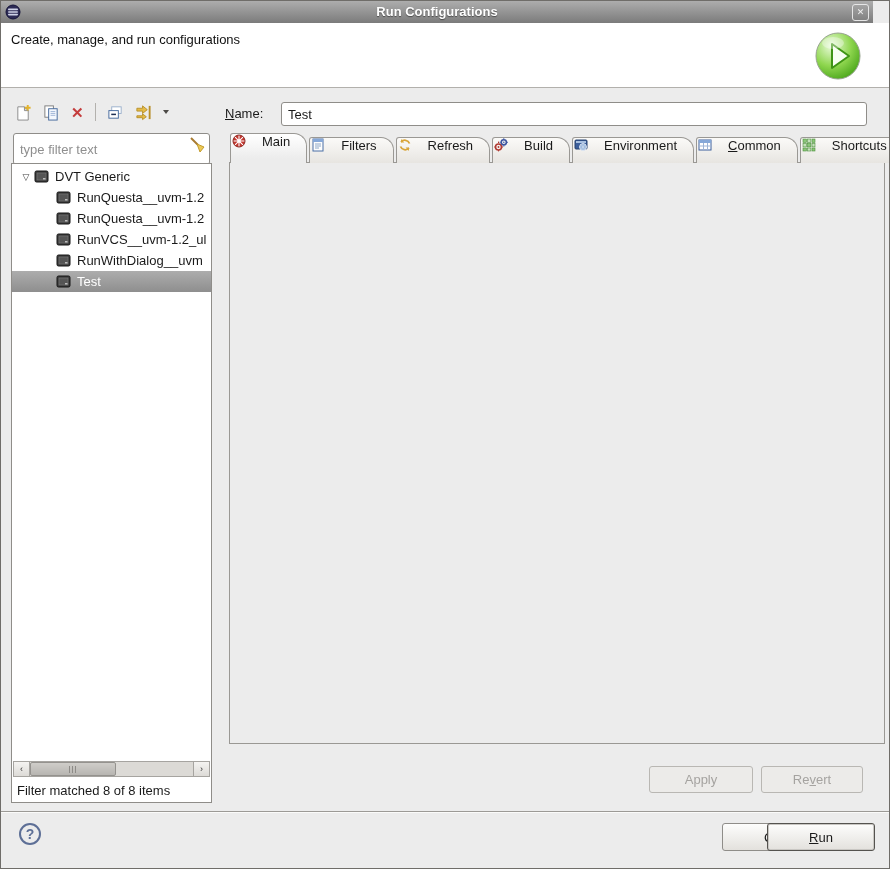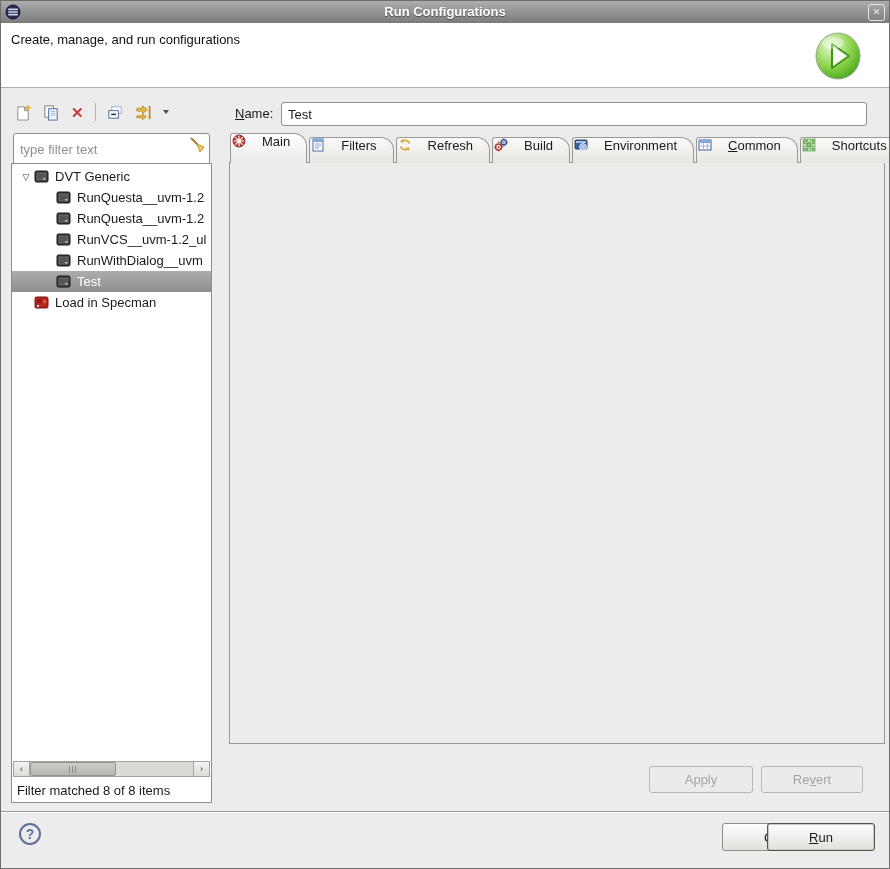--- a/index.html
+++ b/index.html
@@ -1,20 +1,20 @@
 <!DOCTYPE html>
 <html><head>
 <meta charset="utf-8">
 <style>
   html,body{margin:0;padding:0;background:#d4d0c8;}
   #window{position:relative;width:890px;height:869px;background:#ececec;
     font-family:"Liberation Sans",sans-serif;font-size:13px;color:#1a1a1a;
     border:1px solid #6f6d69;box-sizing:border-box;overflow:hidden;}
   
-  .titlebar{position:absolute;left:0;top:0;right:0;height:22px;
+  .titlebar{position:absolute;left:0;top:0;right:16px;height:22px;
     background:linear-gradient(#adadad,#7b7b7b);border-bottom:1px solid #5f5f5f;}
   .titlebar .ticon{position:absolute;left:4px;top:3px;width:16px;height:16px;}
   .titlebar .ttext{position:absolute;left:0;right:0;top:3px;text-align:center;
     color:#ffffff;font-weight:bold;font-size:13px;text-shadow:0 1px 1px rgba(0,0,0,.45);}
   .titlebar .tclose{position:absolute;right:4px;top:3px;width:15px;height:15px;
     border:1px solid #e6e6e6;border-radius:3px;color:#efefef;font-size:9px;
     display:grid;place-items:center;line-height:1;}
   
   .header{position:absolute;left:0;top:22px;right:0;height:64px;background:#ffffff;
     border-bottom:1px solid #b2b0ac;}
@@ -67,21 +67,21 @@
   .hs-btn{position:absolute;top:0;width:15px;height:14px;background:linear-gradient(#f4f3f1,#dddbd7);
     display:grid;place-items:center;font-size:9px;color:#333;line-height:1;}
   .hs-btn.left{left:0;border-right:1px solid #a6a4a0;}
   .hs-btn.right{right:0;border-left:1px solid #a6a4a0;}
   .hs-thumb{position:absolute;left:16px;top:0px;width:86px;height:14px;border-radius:2px;
     background:linear-gradient(#cfcdc9,#b7b5b1);border:1px solid #94928e;box-sizing:border-box;}
   .hs-thumb::after{content:'';position:absolute;left:50%;top:3px;width:8px;height:7px;margin-left:-4px;
     background:repeating-linear-gradient(90deg,#8d8b87 0 1px,transparent 1px 3px);}
   .filterstatus{position:absolute;left:5px;bottom:4px;color:#1a1a1a;}
   
-  .namelabel{position:absolute;left:234px;top:105px;}
+  .namelabel{position:absolute;left:224px;top:105px;}
   .tabbar{position:absolute;left:229px;top:133px;height:29px;display:flex;align-items:flex-end;z-index:2;}
   .tab{height:25px;display:flex;align-items:flex-start;gap:16px;padding:0 16px 0 1px;
     border:1px solid #9a9894;border-bottom:none;border-radius:3px 13px 0 0;
     background:linear-gradient(#fbfaf8,#e7e5e1);margin-right:2px;white-space:nowrap;}
   .tab.on{height:29px;background:linear-gradient(#ffffff,#ececec 85%);position:relative;z-index:3;}
   .tab-icon{width:14px;height:14px;flex:0 0 auto;}
   .content{position:absolute;left:228px;top:161px;width:656px;height:582px;
     border:1px solid #9a9894;background:#ececec;box-sizing:border-box;z-index:1;}
   
   .cmdbox{position:absolute;background:#fff;border:1px solid #8f8d89;box-sizing:border-box;
@@ -222,30 +222,20 @@
         <span class="tlabel">RunWithDialog__uvm</span>
       </div>
       <div class="tree-row d1 on">
         <svg class="ticon15" viewBox="0 0 15 15">
           <rect x="1" y="2" width="13" height="11" rx="1.5" fill="#3a3a3a" stroke="#161616"></rect>
           <rect x="3" y="4" width="9" height="7" fill="#555555" stroke="#7a7a7a" stroke-width="0.6"></rect>
           <rect x="9" y="9" width="2.5" height="1.5" fill="#bdbdbd"></rect>
         </svg>
         <span class="tlabel">Test</span>
       </div>
-      <div class="tree-row d0">
-        <span class="no-twisty"></span>
-        <svg class="ticon15" viewBox="0 0 15 15">
-          <rect x="1" y="2" width="13" height="11" rx="1.5" fill="#b5271f" stroke="#6e120d"></rect>
-          <rect x="3" y="4" width="5" height="4" fill="#8e1b14"></rect>
-          <rect x="3" y="10" width="2" height="2" fill="#f2e3e2"></rect>
-          <rect x="9" y="5" width="3" height="3" fill="#d4564e"></rect>
-        </svg>
-        <span class="tlabel">Load in Specman</span>
-      </div>
     </div>
     <div class="hscroll">
       <span class="hs-btn left">‹</span>
       <span class="hs-thumb"></span>
       <span class="hs-btn right">›</span>
     </div>
     <span class="filterstatus">Filter matched 8 of 8 items</span>
   </div>
 
   <span class="namelabel"><u>N</u>ame:</span>

